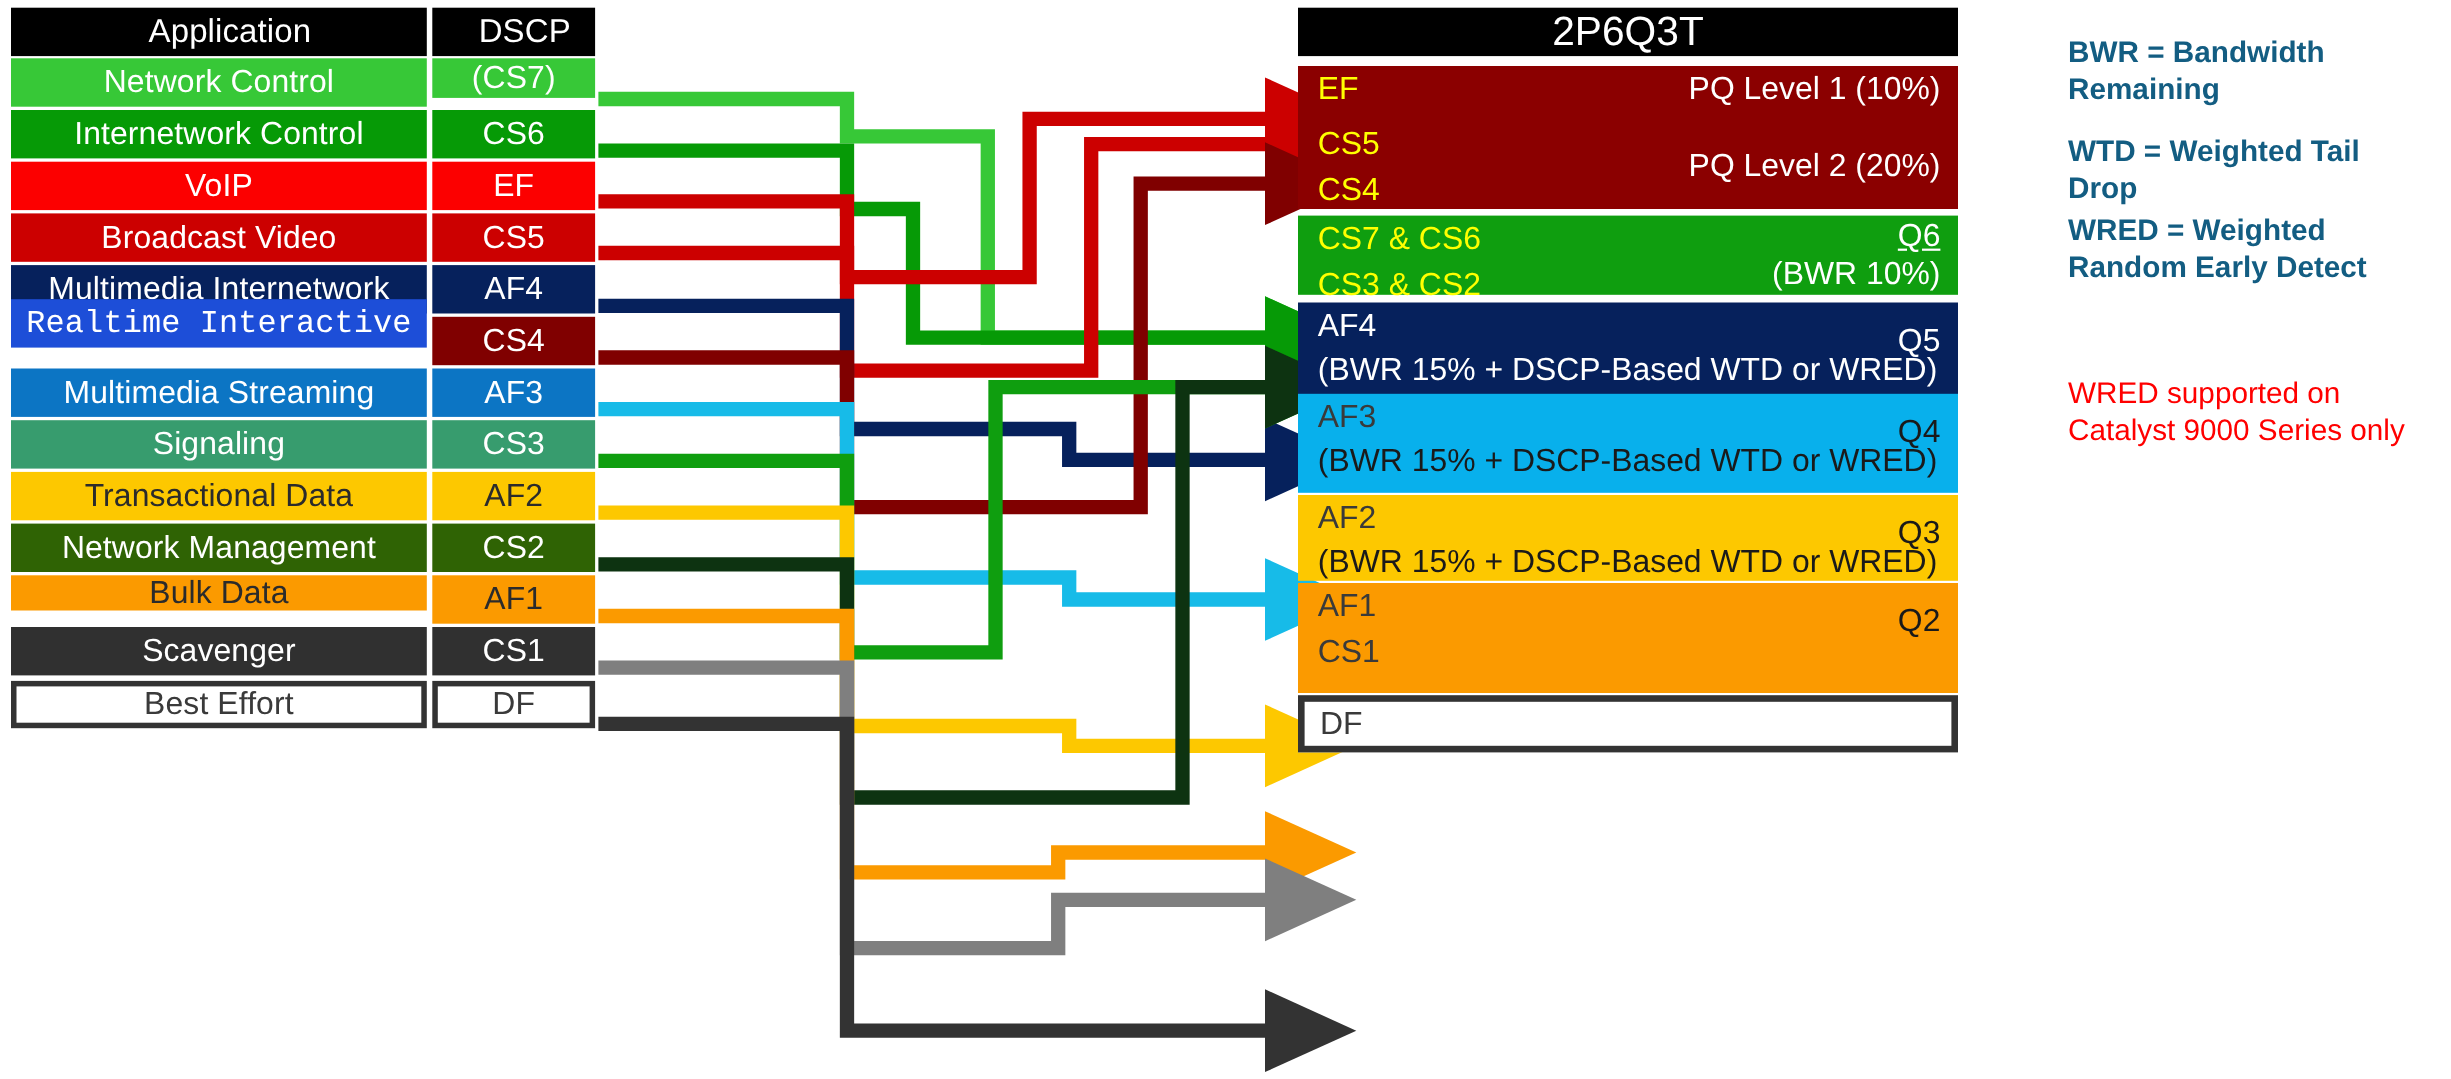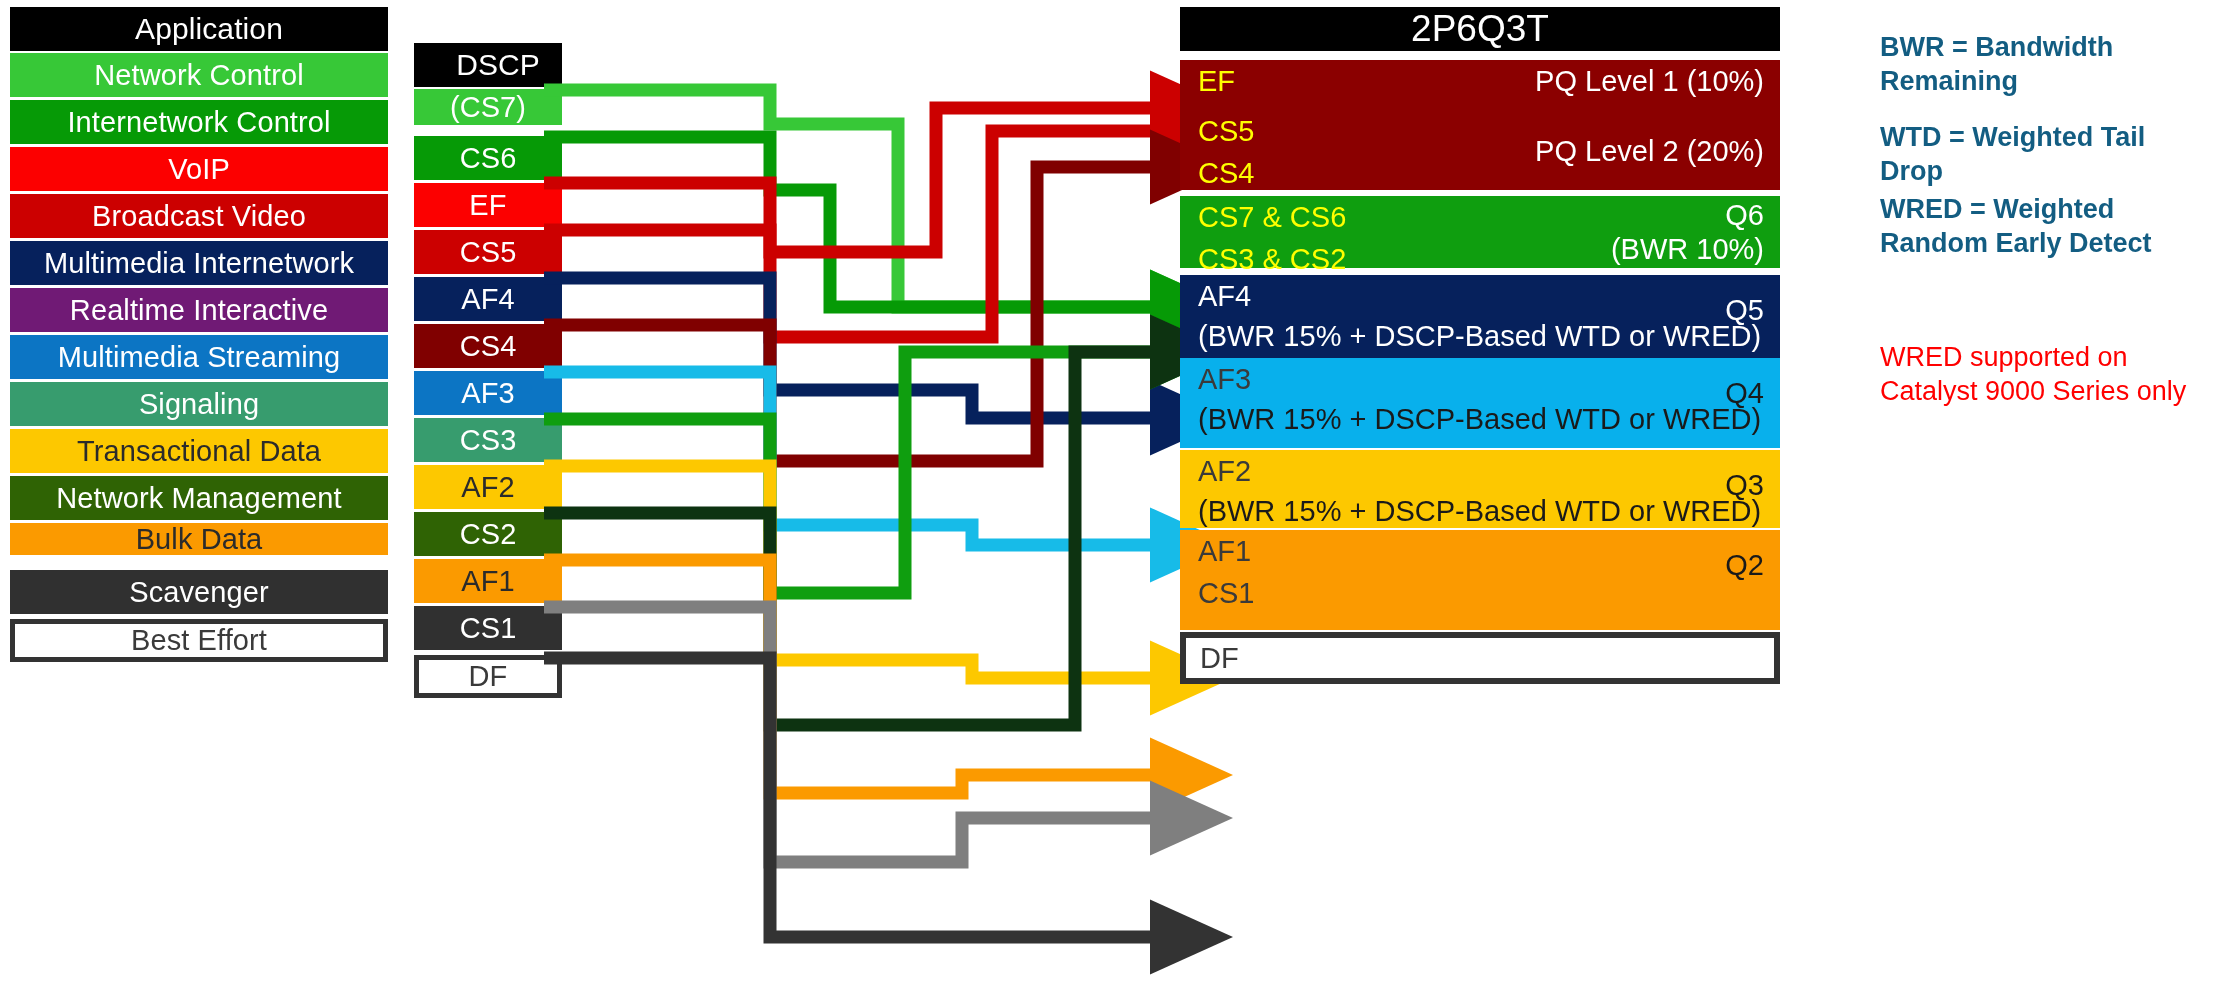--- a/index.html
+++ b/index.html
@@ -5,21 +5,21 @@
   html,body{margin:0;padding:0;background:#ffffff;}
   body{width:2228px;height:981px;position:relative;overflow:hidden;
        font-family:"Liberation Sans","DejaVu Sans",sans-serif;}
 
   #stage{position:absolute;left:0;top:0;width:2228px;height:981px;}
 
   
   .cell{position:absolute;display:flex;align-items:center;justify-content:center;
         box-sizing:border-box;font-size:29px;letter-spacing:.1px;white-space:nowrap;}
   .cell.app{left:10px;width:378px;}
-  .cell.dscp{left:414px;width:148px;margin-top:36px;}
+  .cell.dscp{left:393px;width:148px;}
   .cell.hdr{background:#000000;color:#ffffff;font-size:30px;padding-left:20px;}
   .cell.besteffort{background:#ffffff;color:#3a3a3a;border:5px solid #333333;}
 
   
   .qblk{position:absolute;left:1180px;width:600px;box-sizing:border-box;
         font-size:29px;}
   .qblk.hdr{background:#000000;color:#fff;display:flex;align-items:center;
             justify-content:center;font-size:37px;}
   .qblk .lhs{position:absolute;left:18px;text-align:left;line-height:1.04;}
   .qblk .rhs{position:absolute;right:16px;text-align:right;line-height:1.04;}
@@ -48,21 +48,21 @@
       <div class="cell app" style="top: 53px; height: 44px; background: rgb(55, 200, 55); color: rgb(255, 255, 255);">Network Control</div>
       <div class="cell dscp" style="top: 53px; height: 36px; background: rgb(55, 200, 55); color: rgb(255, 255, 255);">(CS7)</div>
       <div class="cell app" style="top: 100px; height: 44px; background: rgb(6, 154, 6); color: rgb(255, 255, 255);">Internetwork Control</div>
       <div class="cell dscp" style="top: 100px; height: 44px; background: rgb(6, 154, 6); color: rgb(255, 255, 255);">CS6</div>
       <div class="cell app" style="top: 147px; height: 44px; background: rgb(252, 0, 0); color: rgb(255, 255, 255);">VoIP</div>
       <div class="cell dscp" style="top: 147px; height: 44px; background: rgb(252, 0, 0); color: rgb(255, 255, 255);">EF</div>
       <div class="cell app" style="top: 194px; height: 44px; background: rgb(204, 0, 0); color: rgb(255, 255, 255);">Broadcast Video</div>
       <div class="cell dscp" style="top: 194px; height: 44px; background: rgb(204, 0, 0); color: rgb(255, 255, 255);">CS5</div>
       <div class="cell app" style="top: 241px; height: 44px; background: rgb(6, 33, 92); color: rgb(255, 255, 255);">Multimedia Internetwork</div>
       <div class="cell dscp" style="top: 241px; height: 44px; background: rgb(6, 33, 92); color: rgb(255, 255, 255);">AF4</div>
-      <div class="cell app" style="top: 288px; height: 44px; background: #701a75; color: rgb(255, 255, 255);">Realtime Interactive</div>
+      <div class="cell app" style="top: 272px; height: 44px; background: #1d4ed8; color: rgb(255, 255, 255); font-family: Liberation Mono, monospace;">Realtime Interactive</div>
       <div class="cell dscp" style="top: 288px; height: 44px; background: rgb(128, 0, 0); color: rgb(255, 255, 255);">CS4</div>
       <div class="cell app" style="top: 335px; height: 44px; background: rgb(12, 117, 196); color: rgb(255, 255, 255);">Multimedia Streaming</div>
       <div class="cell dscp" style="top: 335px; height: 44px; background: rgb(12, 117, 196); color: rgb(255, 255, 255);">AF3</div>
       <div class="cell app" style="top: 382px; height: 44px; background: rgb(55, 156, 110); color: rgb(255, 255, 255);">Signaling</div>
       <div class="cell dscp" style="top: 382px; height: 44px; background: rgb(55, 156, 110); color: rgb(255, 255, 255);">CS3</div>
       <div class="cell app" style="top: 429px; height: 44px; background: rgb(253, 200, 0); color: rgb(43, 43, 43);">Transactional Data</div>
       <div class="cell dscp" style="top: 429px; height: 44px; background: rgb(253, 200, 0); color: rgb(43, 43, 43);">AF2</div>
       <div class="cell app" style="top: 476px; height: 44px; background: rgb(47, 99, 4); color: rgb(255, 255, 255);">Network Management</div>
       <div class="cell dscp" style="top: 476px; height: 44px; background: rgb(47, 99, 4); color: rgb(255, 255, 255);">CS2</div>
       <div class="cell app" style="top: 523px; height: 32px; background: rgb(251, 154, 0); color: rgb(43, 43, 43);">Bulk Data</div>
@@ -147,21 +147,21 @@
         <div class="rhs" style="color: rgb(255, 255, 255); top: 6px;">PQ Level 1 (10%)</div>
       </div>
       <div class="qblk" style="top: 110px; height: 80px; background: rgb(139, 0, 0);">
         <div class="lhs" style="color: rgb(255, 255, 0); top: 6px;">CS5</div>
         <div class="lhs" style="color: rgb(255, 255, 0); top: 48px;">CS4</div>
         <div class="rhs" style="color: rgb(255, 255, 255); top: 26px;">PQ Level 2 (20%)</div>
       </div>
       <div class="qblk" style="top: 196px; height: 72px; background: rgb(15, 158, 15);">
         <div class="lhs" style="color: rgb(255, 255, 0); top: 6px;">CS7 &amp; CS6</div>
         <div class="lhs" style="color: rgb(255, 255, 0); top: 48px;">CS3 &amp; CS2</div>
-        <div class="rhs" style="color: rgb(255, 255, 255); top: 4px;">Q6</div>
+        <div class="rhs" style="color: rgb(255, 255, 255); top: 4px; text-decoration: underline;">Q6</div>
         <div class="rhs" style="color: rgb(255, 255, 255); top: 38px;">(BWR 10%)</div>
       </div>
       <div class="qblk" style="top: 275px; height: 85px; background: rgb(6, 33, 92);">
         <div class="lhs" style="color: rgb(255, 255, 255); top: 6px;">AF4</div>
         <div class="rhs" style="color: rgb(255, 255, 255); top: 20px;">Q5</div>
         <div class="full" style="color: rgb(255, 255, 255); text-align: left; top: 46px;">(BWR 15% + DSCP-Based WTD or WRED)</div>
       </div>
       <div class="qblk" style="top: 358px; height: 90px; background: rgb(8, 176, 236);">
         <div class="lhs" style="color: rgb(58, 58, 58); top: 6px;">AF3</div>
         <div class="rhs" style="color: rgb(26, 26, 26); top: 20px;">Q4</div>

